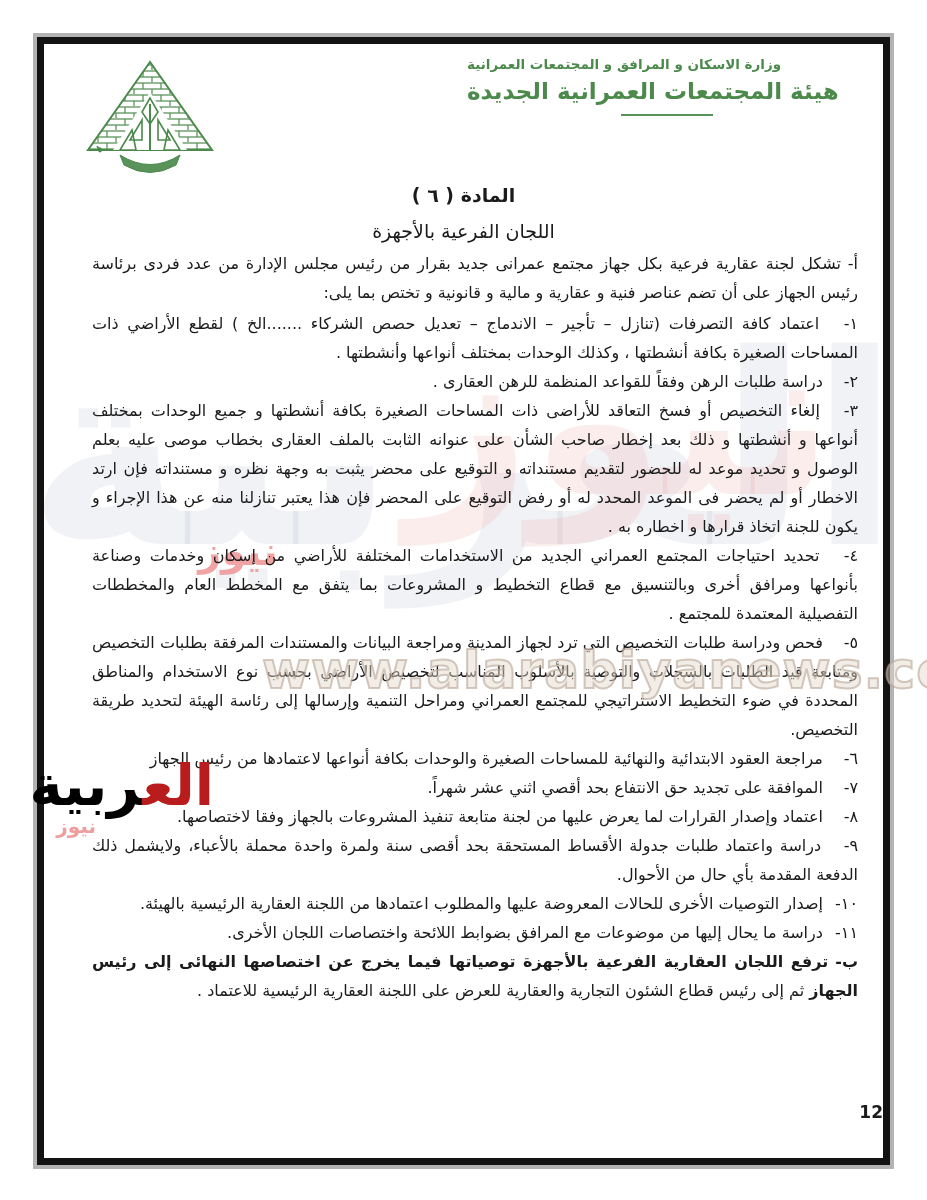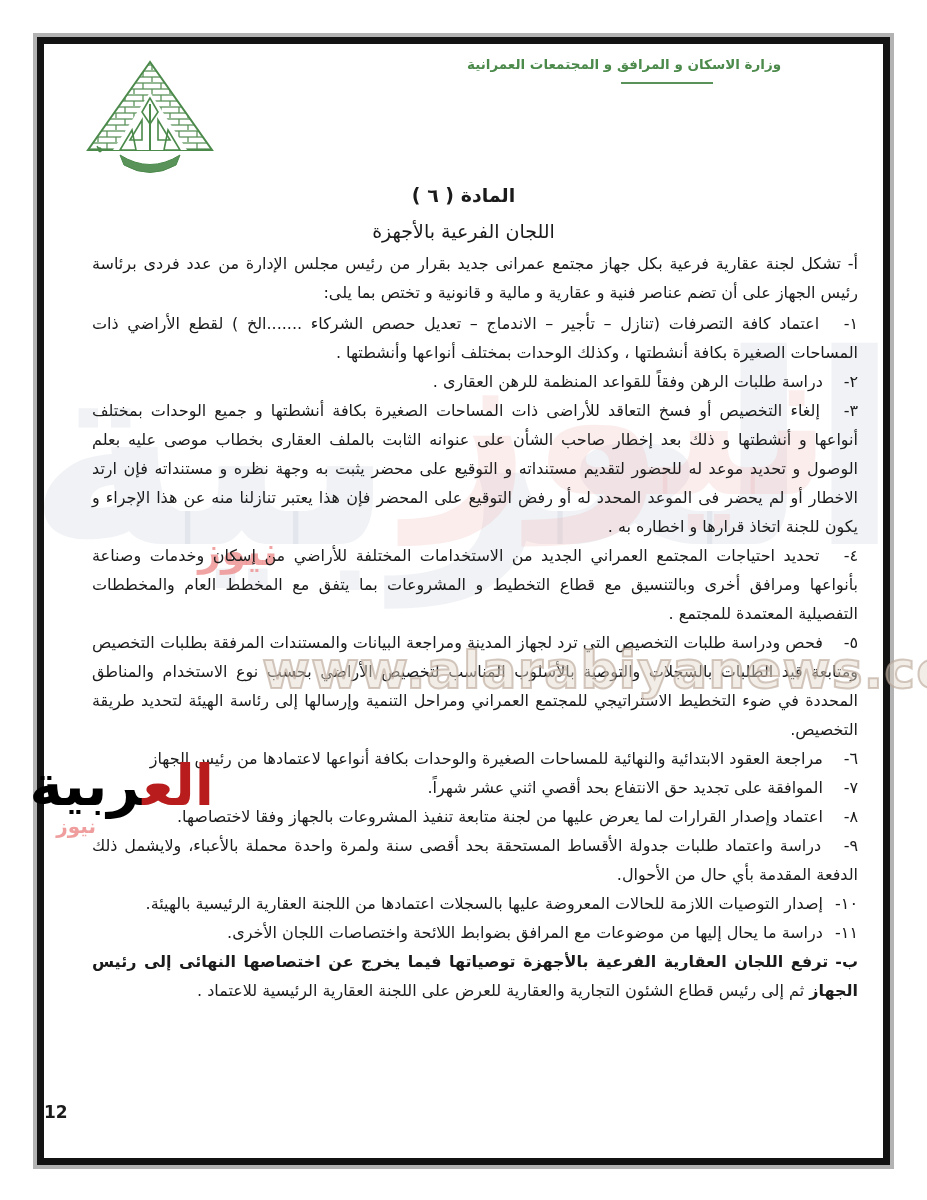--- a/index.html
+++ b/index.html
@@ -41,21 +41,21 @@
     font-size:16px; line-height:29px;
   }
   .intro { margin-bottom:2px; }
   .marker { font-weight:normal; }
   .item { }
   .item .num { display:inline-block; min-width:30px; }
   .closing { }
   .closing .bold { font-weight:bold; }
   .page-number {
     position:absolute; left:0; top:1058px; width:100%;
-    text-align:left; font-size:17px; font-weight:bold; direction:ltr;
+    text-align:right; font-size:17px; font-weight:bold; direction:ltr;
   }
   
   .wm { position:absolute; pointer-events:none; }
   .wm-giant-name {
     left:40px; top:272px; width:860px; height:390px;
     font-size:265px; font-weight:bold; line-height:360px;
     color:rgba(150,160,185,0.14); direction:rtl; text-align:center;
     white-space:nowrap; overflow:hidden; z-index:1;
   }
   .wm-giant-news {
@@ -123,20 +123,21 @@
       <polygon points="88,72 100,92 84,92" fill="none" stroke="#4c8a4c" stroke-width="1.6"></polygon>
       <path d="M40,97 Q70,116 100,97 L96,107 Q70,122 44,107 Z" fill="#5a935a" stroke="#4c8a4c" stroke-width="1"></path>
       <path id="cap" d="M18,92 Q38,140 96,128" fill="none" stroke="none"></path>
       <text font-size="12.5" fill="#4c8a4c" font-weight="bold" direction="rtl">
         <textPath href="#cap" startOffset="4">مراكز حضارية جديدة</textPath>
       </text>
     </svg>
 
     <div class="header-green">
       <div class="ministry-line">وزارة الاسكان و المرافق و المجتمعات العمرانية</div>
+      <div class="authority-line">هيئة المجتمعات العمرانية الجديدة</div>
       <div class="green-rule"></div>
     </div>
 
     <div class="title-block">
       <div class="article-title">المادة ( ٦ )</div>
       <div class="article-subtitle">اللجان الفرعية بالأجهزة</div>
     </div>
 
     <div class="doc-body">
       <div class="intro"><span class="marker">أ-</span> <span>تشكل لجنة عقارية فرعية بكل جهاز مجتمع عمرانى جديد بقرار من رئيس مجلس الإدارة من عدد فردى برئاسة رئيس الجهاز على أن تضم عناصر فنية و عقارية و مالية و قانونية و تختص بما يلى:</span></div>
@@ -153,21 +154,21 @@
     <div class="item"><span class="num marker">٥-</span><span class="txt"> فحص ودراسة طلبات التخصيص التي ترد لجهاز المدينة ومراجعة البيانات والمستندات المرفقة بطلبات التخصيص ومتابعة قيد الطلبات بالسجلات والتوصية بالأسلوب المناسب لتخصيص الأراضي بحسب نوع الاستخدام والمناطق المحددة في ضوء التخطيط الاستراتيجي للمجتمع العمراني ومراحل التنمية وإرسالها إلى رئاسة الهيئة لتحديد طريقة التخصيص.</span></div>
 
     <div class="item"><span class="num marker">٦-</span><span class="txt"> مراجعة العقود الابتدائية والنهائية للمساحات الصغيرة والوحدات بكافة أنواعها لاعتمادها من رئيس الجهاز</span></div>
 
     <div class="item"><span class="num marker">٧-</span><span class="txt"> الموافقة على تجديد حق الانتفاع بحد أقصي اثني عشر شهراً.</span></div>
 
     <div class="item"><span class="num marker">٨-</span><span class="txt"> اعتماد وإصدار القرارات لما يعرض عليها من لجنة متابعة تنفيذ المشروعات بالجهاز وفقا لاختصاصها.</span></div>
 
     <div class="item"><span class="num marker">٩-</span><span class="txt"> دراسة واعتماد طلبات جدولة الأقساط المستحقة بحد أقصى سنة ولمرة واحدة محملة بالأعباء، ولايشمل ذلك الدفعة المقدمة بأي حال من الأحوال.</span></div>
 
-    <div class="item"><span class="num marker">١٠-</span><span class="txt"> إصدار التوصيات اللازمة للحالات المعروضة عليها بالسجلات اعتمادها من اللجنة العقارية الرئيسية بالهيئة.</span></div>
+    <div class="item"><span class="num marker">١٠-</span><span class="txt"> إصدار التوصيات الأخرى للحالات المعروضة عليها والمطلوب اعتمادها من اللجنة العقارية الرئيسية بالهيئة.</span></div>
 
     <div class="item"><span class="num marker">١١-</span><span class="txt"> دراسة ما يحال إليها من موضوعات مع المرافق بضوابط اللائحة واختصاصات اللجان الأخرى.</span></div>
   </div>
 
       <div class="closing"><span class="bold">ب-</span> <span class="bold">ترفع اللجان العقارية الفرعية بالأجهزة توصياتها فيما يخرج عن اختصاصها النهائى إلى رئيس الجهاز</span> <span>ثم إلى رئيس قطاع الشئون التجارية والعقارية للعرض على اللجنة العقارية الرئيسية للاعتماد .</span></div>
     </div>
 
     <div class="page-number">12</div>
   </div>
 

